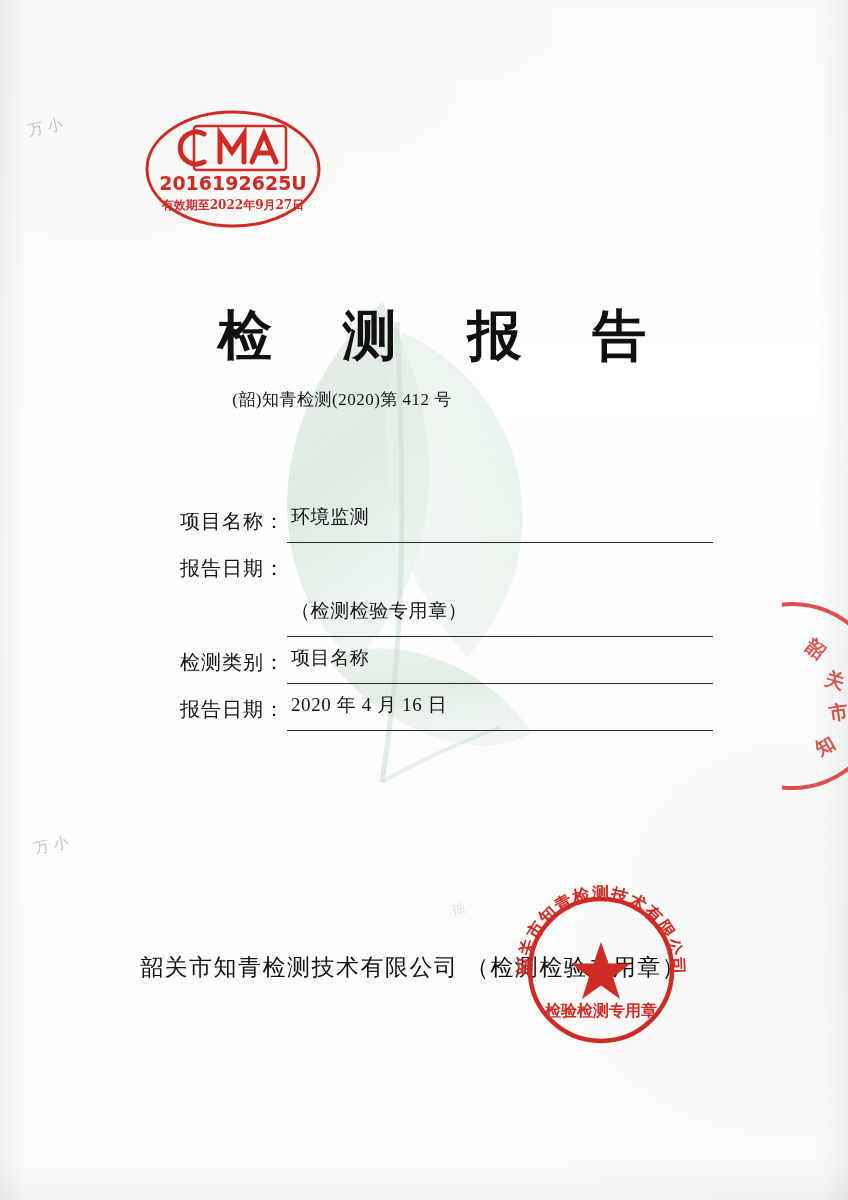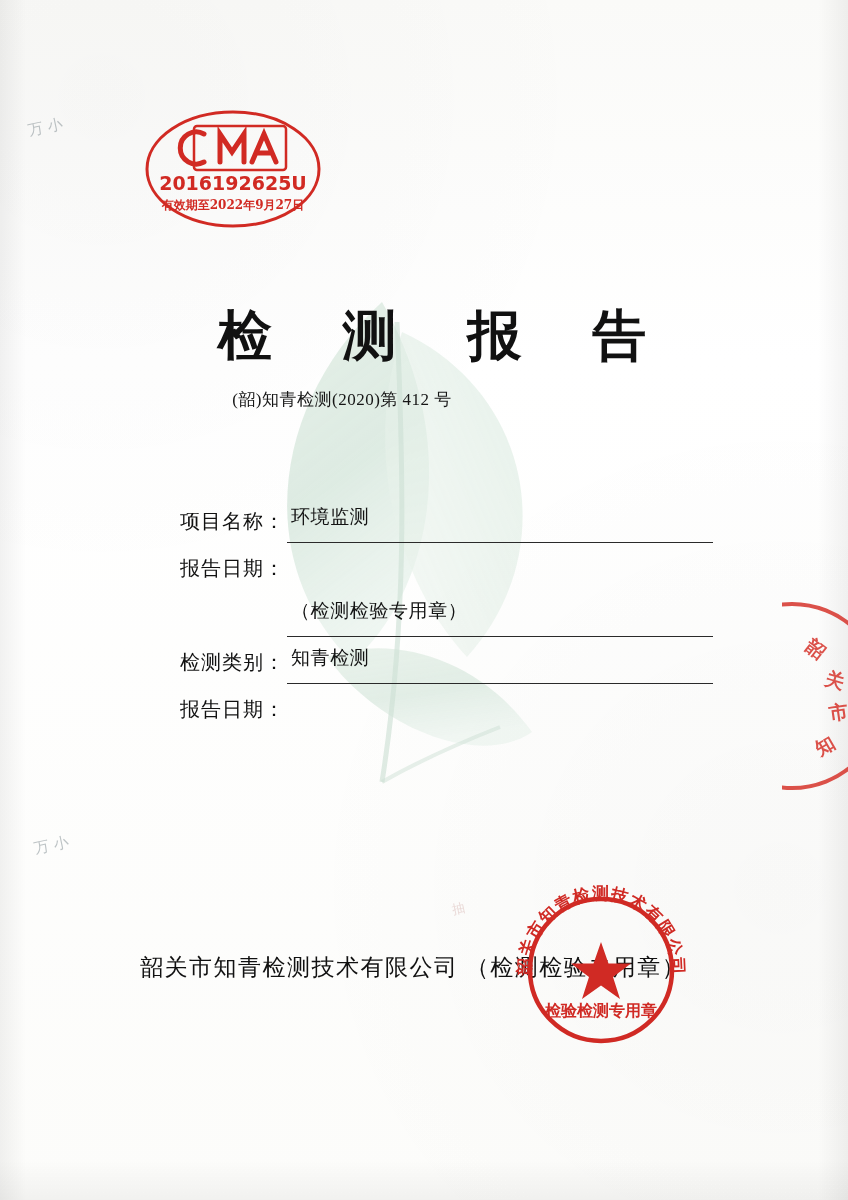--- a/index.html
+++ b/index.html
@@ -252,26 +252,29 @@
     <div class="field-row continuation">
       <span class="field-label">受检单位：</span>
       <span class="field-value-wrap">
         <span class="field-value">（检测检验专用章）</span>
       </span>
     </div>
 
     <div class="field-row">
       <span class="field-label">检测类别：</span>
       <span class="field-value-wrap">
-        <span class="field-value">知青检测</span>
+        <span class="field-value">项目名称</span>
       </span>
     </div>
 
     <div class="field-row">
       <span class="field-label">报告日期：</span>
+      <span class="field-value-wrap">
+        <span class="field-value">2020 年 4 月 16 日</span>
+      </span>
     </div>
   </div>
 
   <div class="company-line">韶关市知青检测技术有限公司 （检测检验专用章）</div>
 
   <svg class="round-stamp" viewBox="0 0 178 160" xmlns="http://www.w3.org/2000/svg">
     <defs>
       <path id="arcPath" d="M 18 86 A 71 71 0 1 1 160 86" fill="none"></path>
     </defs>
     <circle cx="89" cy="86" r="71" fill="none" stroke="#d02a24" stroke-width="4.5"></circle>

